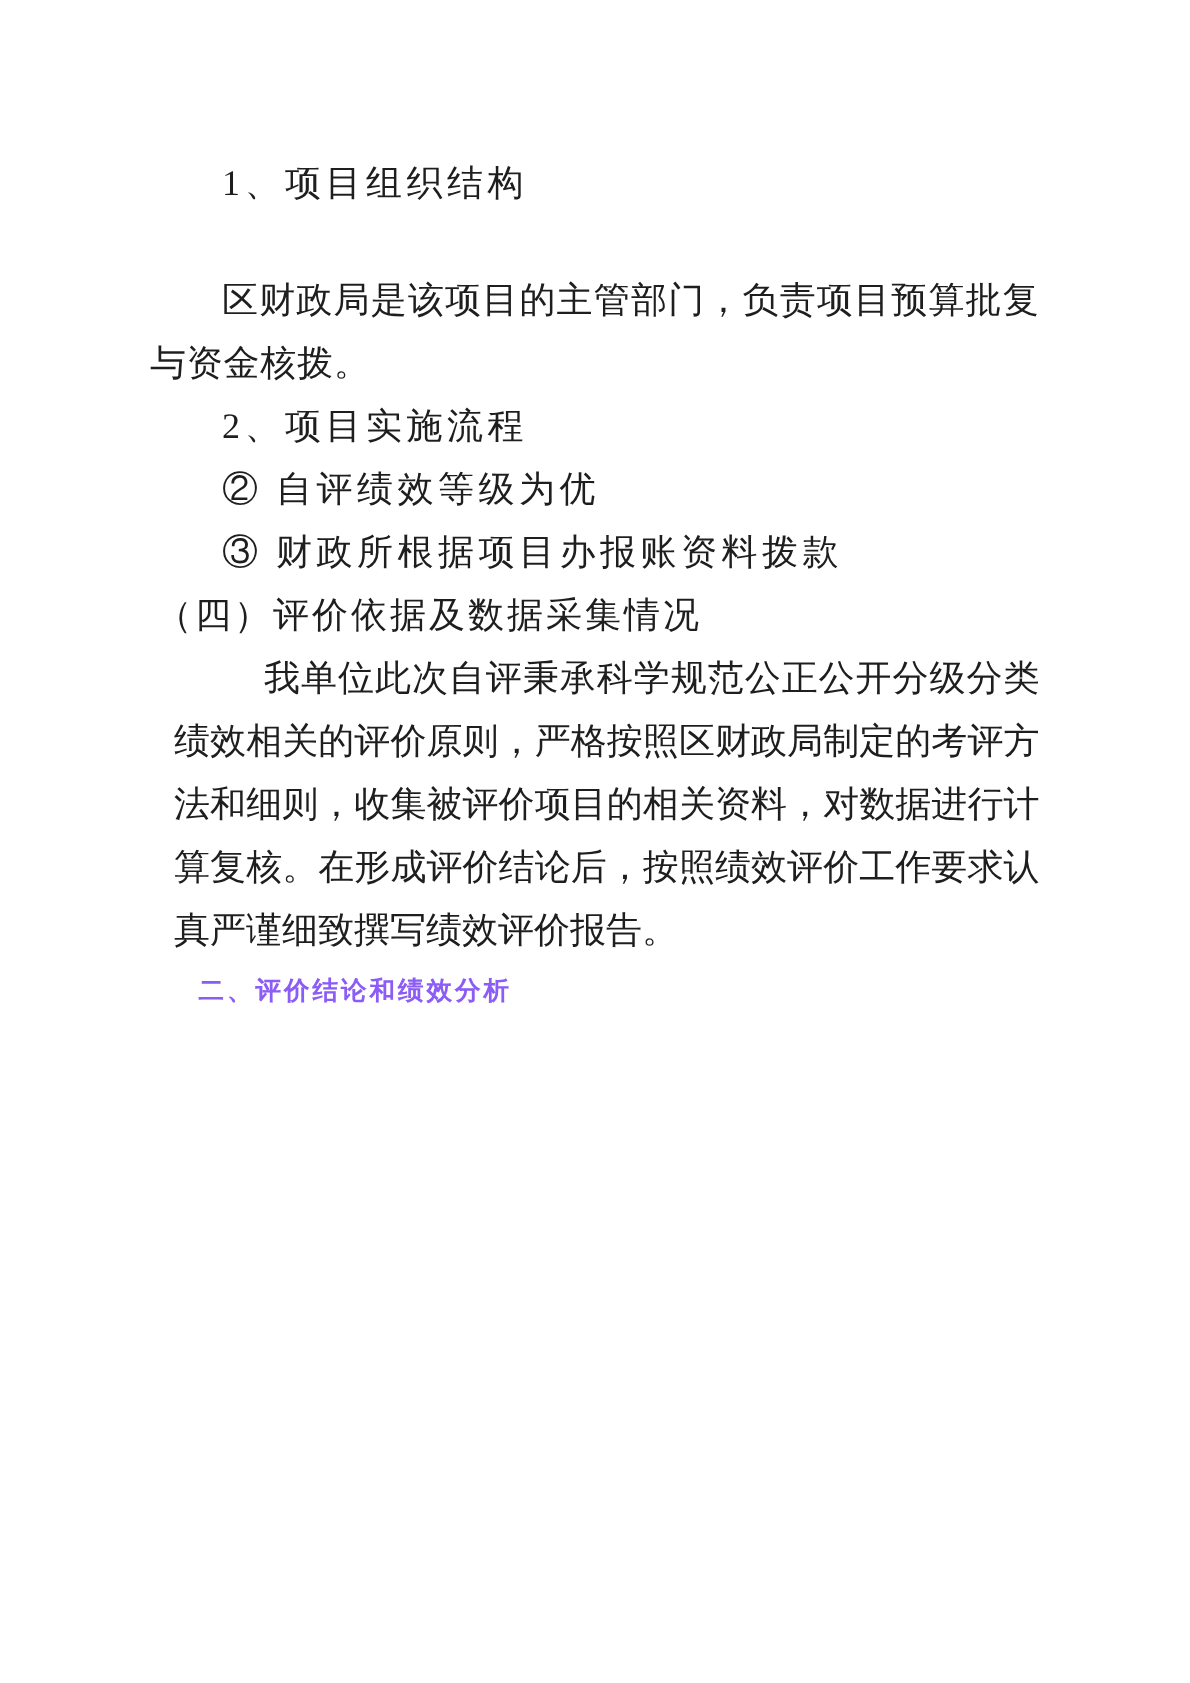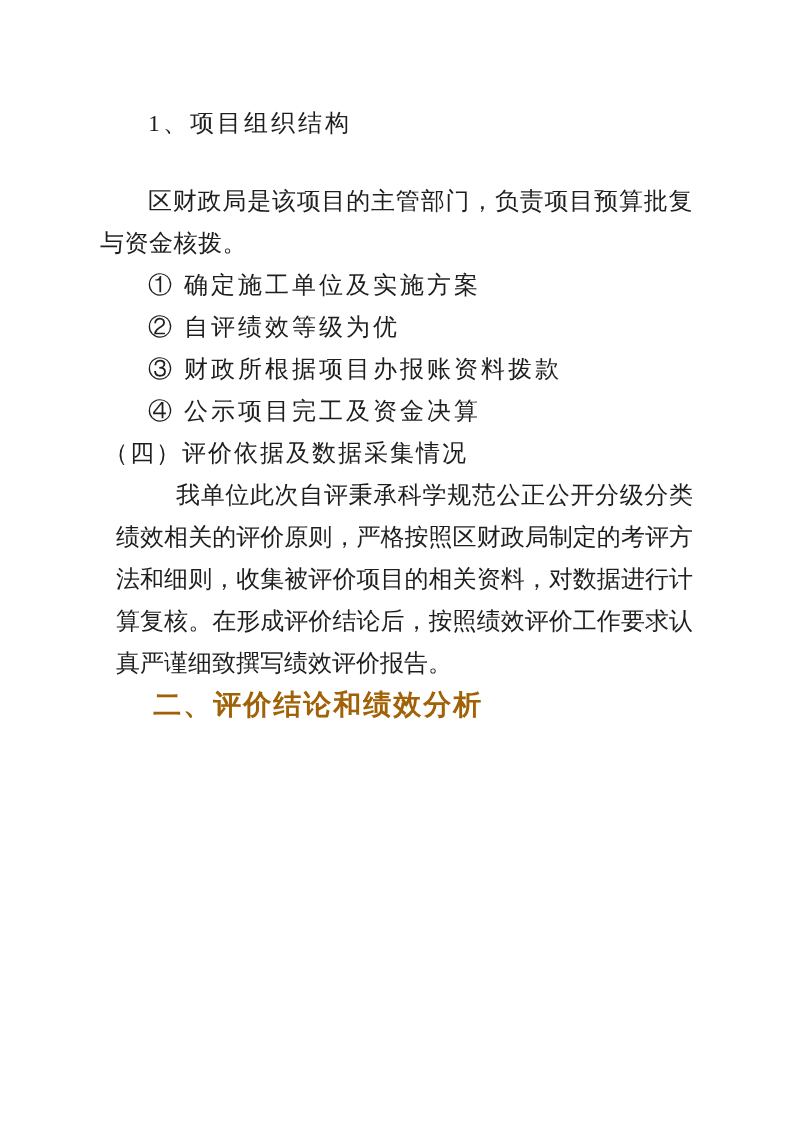--- a/index.html
+++ b/index.html
@@ -58,25 +58,25 @@
   
   .para-indented {
     margin-left: 16px;
     text-align: justify;
     text-indent: 2.5em;
     letter-spacing: 0;
   }
   
   .heading-bold {
     text-indent: 1.9em;
-    font-family: Liberation Serif, serif;
+    font-family: Liberation Mono, monospace;
     font-weight: bold;
-    font-size: 28px;
+    font-size: 17px;
     letter-spacing: 2px;
-    color: #a16207;
+    color: #8b5cf6;
     white-space: nowrap;
   }
   .footer {
     position: absolute;
     left: 0;
     right: 0;
     top: 1038px;
     text-align: right;
     font-size: 21px;
     line-height: 28px;
@@ -92,24 +92,23 @@
   }
 </style>
 </head>
 <body>
 
 <div class="page">
 
   <div class="content">
     <div class="num-item">1、项目组织结构</div>
     <div class="para">区财政局是该项目的主管部门，负责项目预算批复与资金核拨。</div>
-    <div class="circ-item">① 确定施工单位及实施方案</div>
+    <div class="num-item">2、项目实施流程</div>
     <div class="circ-item">② 自评绩效等级为优</div>
     <div class="circ-item">③ 财政所根据项目办报账资料拨款</div>
-    <div class="circ-item">④ 公示项目完工及资金决算</div>
     <div class="sub-heading">（四）评价依据及数据采集情况</div>
     <div class="para-indented">我单位此次自评秉承科学规范公正公开分级分类绩效相关的评价原则，严格按照区财政局制定的考评方法和细则，收集被评价项目的相关资料，对数据进行计算复核。在形成评价结论后，按照绩效评价工作要求认真严谨细致撰写绩效评价报告。</div>
     <div class="heading-bold">二、评价结论和绩效分析</div>
   </div>
 
   <div class="footer">
     <span class="dash">—</span>
     <span class="num">45</span>
     <span class="dash">—</span>
   </div>

